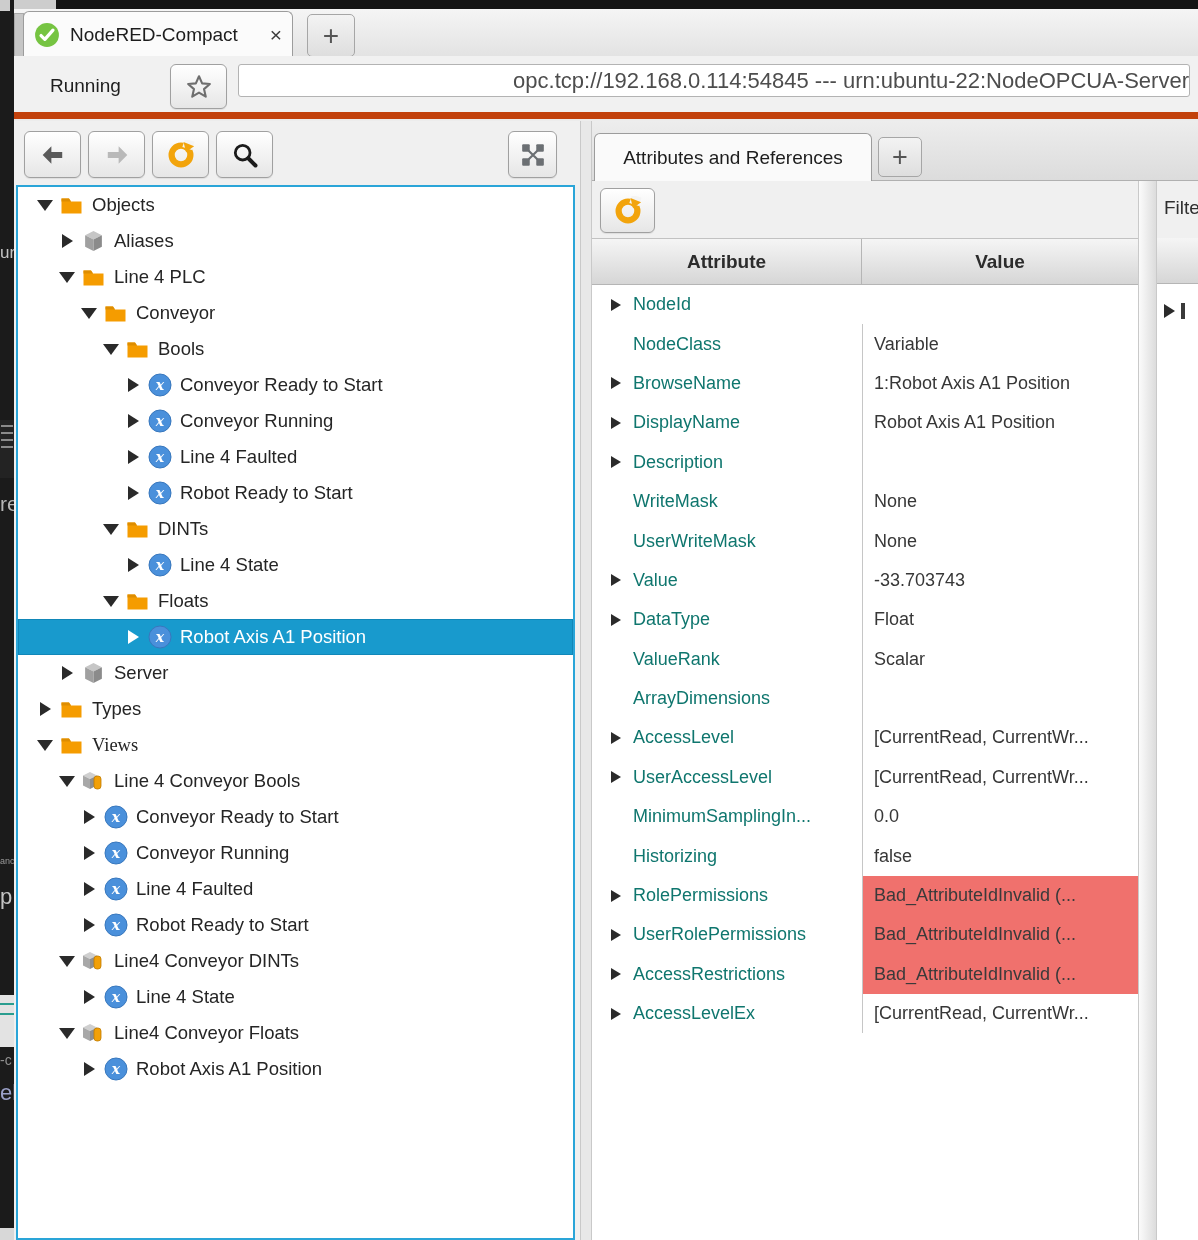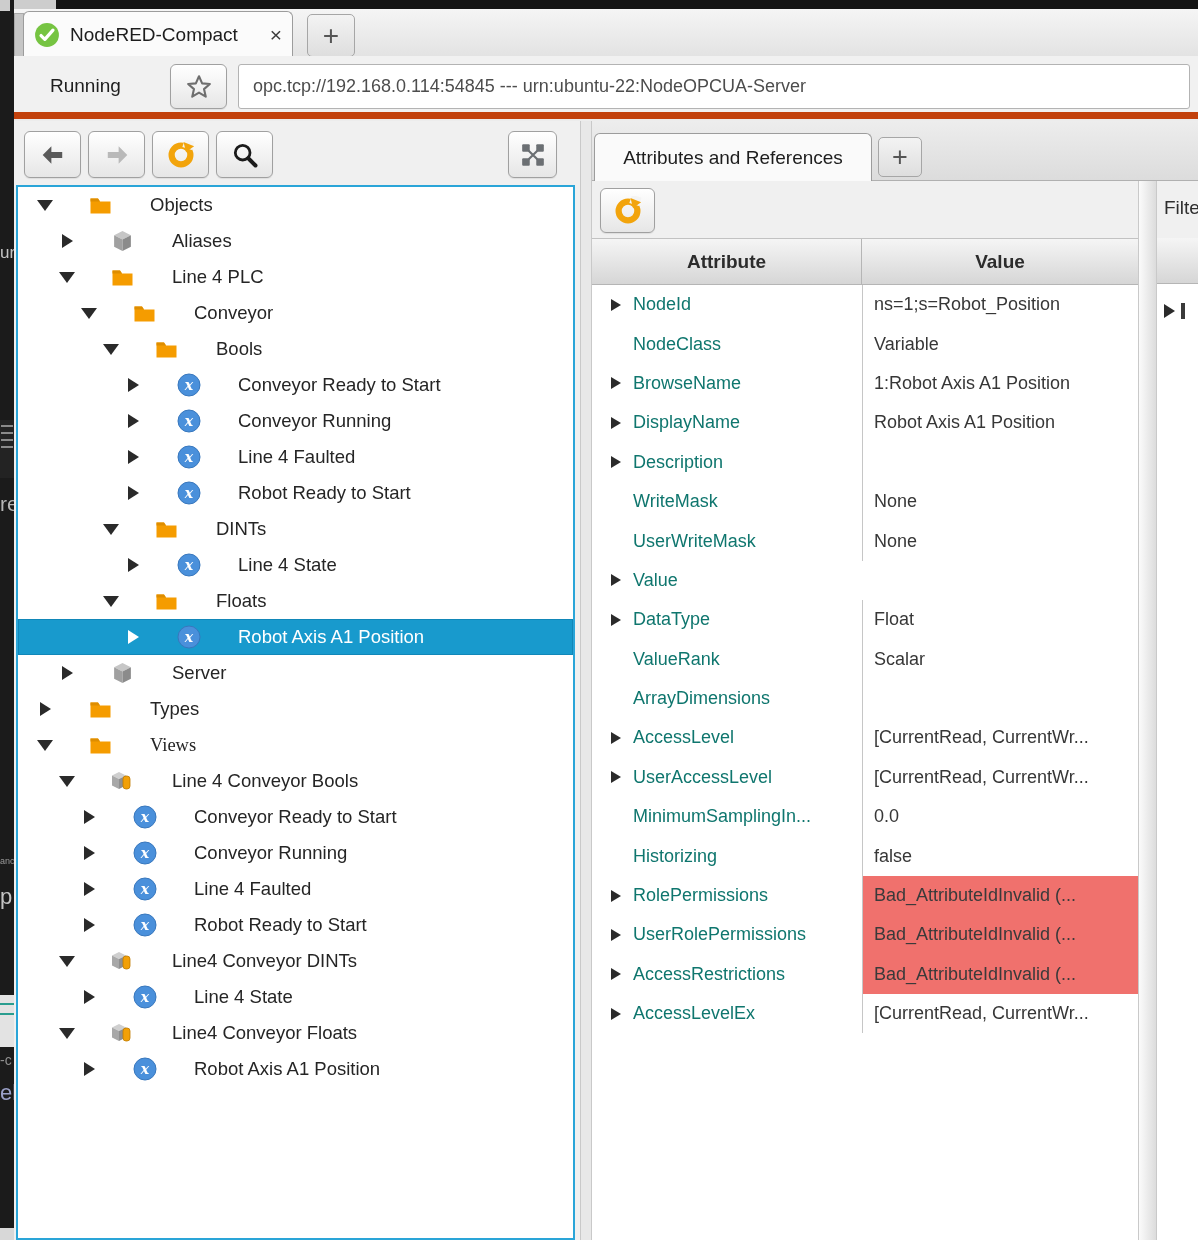--- a/index.html
+++ b/index.html
@@ -28,28 +28,28 @@
   .tabbar{position:absolute;left:14px;top:9px;width:1184px;height:49px;background:linear-gradient(#f5f5f5,#e2e2e2);border-bottom:1px solid #adadad;z-index:4;}
   .tab-stub{position:absolute;left:0;top:4px;width:8px;height:44px;background:#c6c6c6;border:1px solid #a9a9a9;border-bottom:none;}
   .tab-active{position:absolute;left:9px;top:2px;width:270px;height:47px;background:#fbfbfb;border:1px solid #9c9c9c;border-bottom:none;border-radius:6px 6px 0 0;display:flex;align-items:center;padding:0 10px;box-sizing:border-box;}
   .tab-title{font-size:19px;color:#1d1d1d;margin-left:10px;flex:1;white-space:nowrap;overflow:hidden;}
   .tab-close{font-size:21px;color:#3c3c3c;margin-left:8px;cursor:default;}
   .tab-plus{position:absolute;left:293px;top:5px;width:46px;height:41px;background:linear-gradient(#f3f3f3,#dedede);border:1px solid #a6a6a6;border-radius:5px;display:flex;align-items:center;justify-content:center;font-size:28px;color:#555;}
   .toolbar{position:absolute;left:14px;top:56px;width:1184px;height:63px;background:#f1f1f1;border-bottom:7px solid #c2410c;box-sizing:border-box;z-index:4;}
   .running-label{position:absolute;left:36px;top:19px;font-size:19px;color:#1e1e1e;}
   .star-btn{position:absolute;left:156px;top:8px;width:57px;height:45px;}
   .btn{background:linear-gradient(#ffffff,#e6e6e6);border:1px solid #a0a0a0;border-radius:6px;display:flex;align-items:center;justify-content:center;box-shadow:0 1px 1px rgba(0,0,0,0.08);box-sizing:border-box;}
-  .url-field{position:absolute;left:224px;top:8px;right:8px;height:45px;background:#fff;border:1px solid #b3b3b3;border-radius:3px;font-size:18px;color:#4d4d4d;padding:0 0 0 14px;box-sizing:border-box;font-family:"Liberation Sans",sans-serif;}
+  .url-field{position:absolute;left:224px;top:8px;right:8px;height:33px;background:#fff;border:1px solid #b3b3b3;border-radius:3px;font-size:22px;color:#4d4d4d;padding:0 0 0 14px;box-sizing:border-box;font-family:"Liberation Sans",sans-serif;text-align:right;}
 
   
   .left-pane{position:absolute;left:14px;top:121px;width:566px;height:1119px;background:#f0f0f0;z-index:3;}
   .nav-btn{position:absolute;top:10px;width:57px;height:47px;}
   .graph-btn{position:absolute;top:10px;left:494px;width:49px;height:47px;}
   .tree-panel{position:absolute;left:2px;top:64px;width:559px;height:1055px;background:#fff;border:2px solid #2aa5d8;box-sizing:border-box;overflow:hidden;}
-  .tree-row{height:36px;display:flex;align-items:center;font-size:18.5px;color:#252525;position:relative;box-sizing:border-box;gap:29px;}
+  .tree-row{height:36px;display:flex;align-items:center;font-size:18.5px;color:#252525;position:relative;box-sizing:border-box;}
   .tree-row.selected{background:#189acd;color:#fff;box-shadow:inset 0 0 0 1px #1187b8;}
   .expander{width:26px;display:flex;align-items:center;justify-content:center;flex:none;color:#2a2a2a;}
   .tree-row.selected .expander{color:#fff;}
   .tri-closed{width:0;height:0;border-top:7px solid transparent;border-bottom:7px solid transparent;border-left:11px solid currentColor;}
   .tri-open{width:0;height:0;border-left:8px solid transparent;border-right:8px solid transparent;border-top:11px solid currentColor;}
   .tree-icon{width:27px;height:24px;display:flex;align-items:center;justify-content:center;margin-right:7px;flex:none;}
   .tree-label{white-space:nowrap;}
 
   
   .pane-splitter{position:absolute;left:580px;top:121px;width:12px;height:1119px;background:#e8e8e8;border-left:1px solid #c9c9c9;border-right:1px solid #c9c9c9;box-sizing:border-box;z-index:3;}
@@ -512,23 +512,20 @@
       <div class="hcell c2">Value</div>
     </div>
     <div id="attr-body">
         <div class="attr-row">
           <div class="acell-name">
             <span class="expander">
               <span class="tri-closed"></span>
             </span>
             <span>NodeId</span>
           </div>
-          <div class="acell-val">
-            <span>ns=1;s=Robot_Position</span>
-          </div>
         </div>
         <div class="attr-row">
           <div class="acell-name">
             <span class="name-spacer"></span>
             <span>NodeClass</span>
           </div>
           <div class="acell-val">
             <span>Variable</span>
           </div>
         </div>
@@ -582,20 +579,23 @@
           <div class="acell-val">
             <span>None</span>
           </div>
         </div>
         <div class="attr-row">
           <div class="acell-name">
             <span class="expander">
               <span class="tri-closed"></span>
             </span>
             <span>Value</span>
+          </div>
+          <div class="acell-val">
+            <span>-33.703743</span>
           </div>
         </div>
         <div class="attr-row">
           <div class="acell-name">
             <span class="expander">
               <span class="tri-closed"></span>
             </span>
             <span>DataType</span>
           </div>
           <div class="acell-val">

